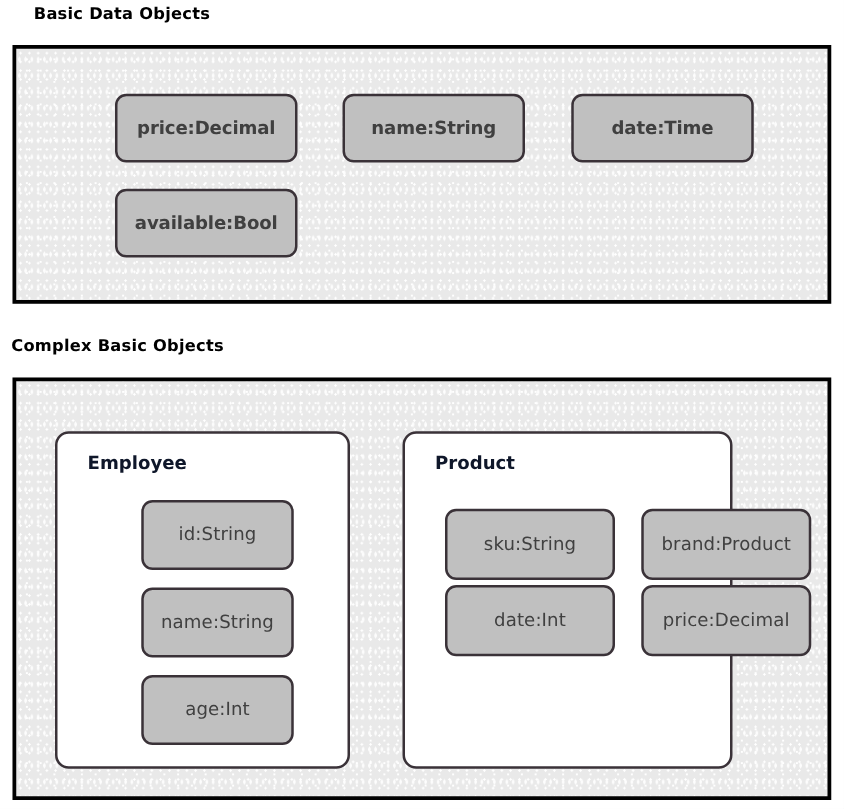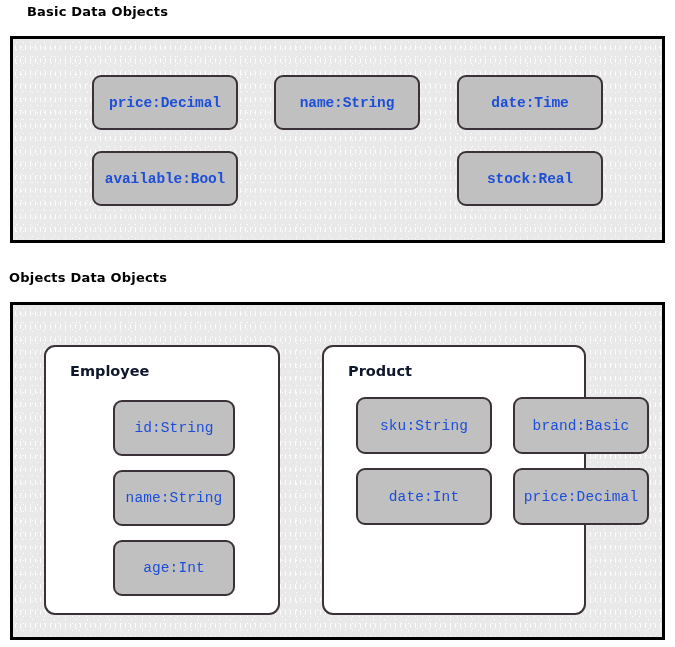--- a/index.html
+++ b/index.html
@@ -57,23 +57,22 @@
   
   .chip {
     position: absolute;
     box-sizing: border-box;
     background: #c0c0c0;
     border: 2px solid #3a3238;
     border-radius: 9px;
     display: flex;
     align-items: center;
     justify-content: center;
-    color: #1d4ed8;
+    color: #404040;
     white-space: nowrap;
-    font-family: Liberation Mono, monospace;
   }
   .chip.basic {
     width: 146px;
     height: 55px;
     font-size: 14.5px;
     font-weight: bold;
     letter-spacing: -0.1px;
   }
   
   .bc1 { left: 79px;  }
@@ -128,62 +127,61 @@
   .er2 { top: 123px; }
   .er3 { top: 193px; }
 
   
   .prod-chip {
     width: 136px;
     height: 57px;
   }
   .pc1 { left: 32px;  }
   .pc2 { left: 189px; }
-  .pr1 { top: 50px;  }
+  .pr1 { top: 60px;  }
   .pr2 { top: 121px; }
 </style>
 </head>
 <body>
 
 <div class="section-title" id="title-basic">Basic Data Objects</div>
 
 <div class="panel" id="panel-basic">
 
   <div class="chip basic bc1 br1">price:Decimal</div>
 
   <div class="chip basic bc2 br1">name:String</div>
 
   <div class="chip basic bc3 br1">date:Time</div>
 
   <div class="chip basic bc1 br2">available:Bool</div>
 
 
-  <div class="chip basic bc3 br2">stock:Real</div>
 </div>
 
-<div class="section-title" id="title-complex">Objects Data Objects</div>
+<div class="section-title" id="title-complex">Complex Basic Objects</div>
 
 <div class="panel" id="panel-complex">
 
   <div class="group-card" id="card-employee">
 
     <div class="group-title">Employee</div>
 
     <div class="chip field emp-chip er1">id:String</div>
 
     <div class="chip field emp-chip er2">name:String</div>
 
     <div class="chip field emp-chip er3">age:Int</div>
   </div>
 
   <div class="group-card" id="card-product">
 
     <div class="group-title">Product</div>
 
     <div class="chip field prod-chip pc1 pr1">sku:String</div>
 
-    <div class="chip field prod-chip pc2 pr1">brand:Basic</div>
+    <div class="chip field prod-chip pc2 pr1">brand:Product</div>
 
     <div class="chip field prod-chip pc1 pr2">date:Int</div>
 
     <div class="chip field prod-chip pc2 pr2">price:Decimal</div>
   </div>
 </div>
 
 </body></html>

